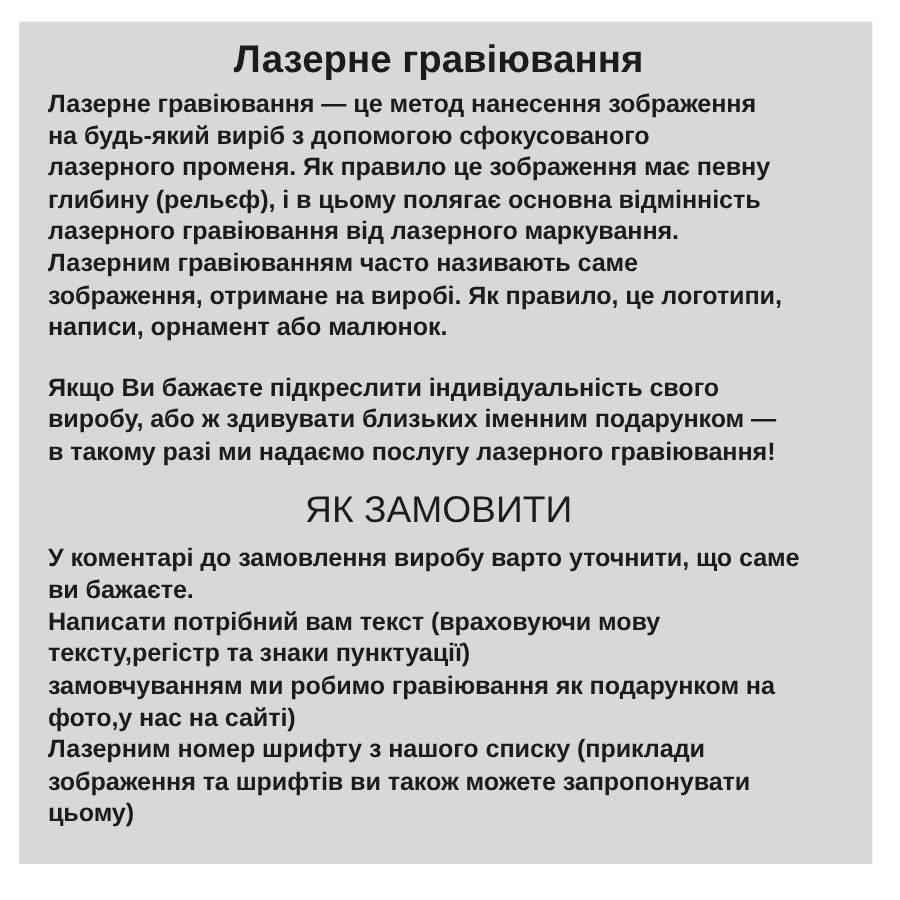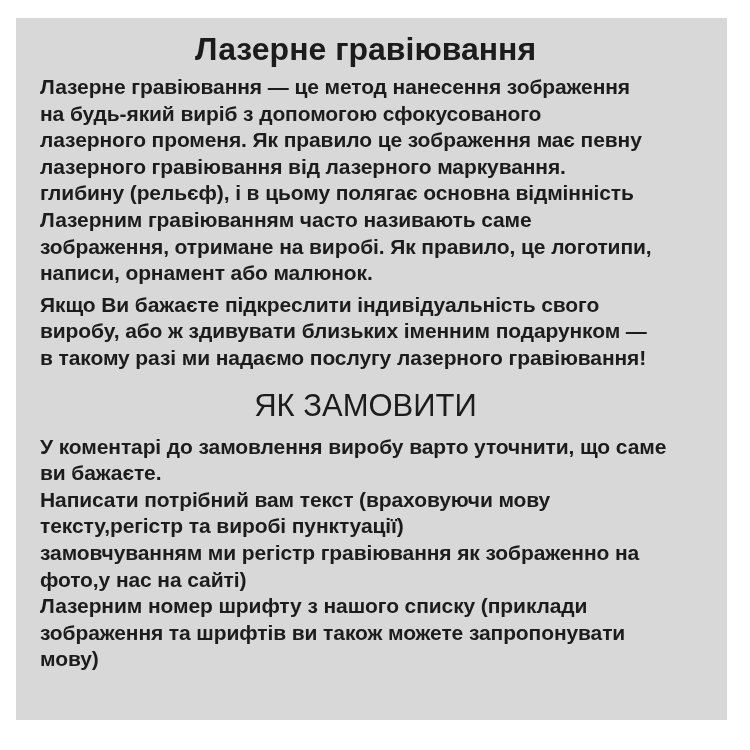--- a/index.html
+++ b/index.html
@@ -38,60 +38,60 @@
     margin: 14px 0 8px 0;
     font-size: 31px;
     line-height: 40px;
     text-align: center;
     font-weight: normal;
   }
   .para {
     margin: 0;
   }
   .para.offer {
-    margin-top: 5px;
+    margin-top: 24px;
   }
   .line {
     font-size: 21px;
     line-height: 26.6px;
     letter-spacing: -0.1px;
     white-space: normal;
   }
 </style>
 </head>
 <body style="--page-bg: #ffffff; --panel-bg: #d8d8d8; --text-color: #1c1c1c;">
 
 <div class="panel">
 
   <h1 class="title">Лазерне гравіювання</h1>
 
   <div class="para">
     <div class="line">Лазерне гравіювання — це метод нанесення зображення</div>
     <div class="line">на будь-який виріб з допомогою сфокусованого</div>
     <div class="line">лазерного променя. Як правило це зображення має певну</div>
+    <div class="line">глибину (рельєф), і в цьому полягає основна відмінність</div>
     <div class="line">лазерного гравіювання від лазерного маркування.</div>
-    <div class="line">глибину (рельєф), і в цьому полягає основна відмінність</div>
     <div class="line">Лазерним гравіюванням часто називають саме</div>
     <div class="line">зображення, отримане на виробі. Як правило, це логотипи,</div>
     <div class="line">написи, орнамент або малюнок.</div>
   </div>
 
   <div class="para offer">
     <div class="line">Якщо Ви бажаєте підкреслити індивідуальність свого</div>
     <div class="line">виробу, або ж здивувати близьких іменним подарунком —</div>
     <div class="line">в такому разі ми надаємо послугу лазерного гравіювання!</div>
   </div>
 
   <h2 class="heading">ЯК ЗАМОВИТИ</h2>
 
   <div class="para">
     <div class="line">У коментарі до замовлення виробу варто уточнити, що саме</div>
     <div class="line">ви бажаєте.</div>
     <div class="line">Написати потрібний вам текст (враховуючи мову</div>
-    <div class="line">тексту,регістр та виробі пунктуації)</div>
-    <div class="line">замовчуванням ми регістр гравіювання як зображенно на</div>
+    <div class="line">тексту,регістр та знаки пунктуації)</div>
+    <div class="line">замовчуванням ми робимо гравіювання як подарунком на</div>
     <div class="line">фото,у нас на сайті)</div>
     <div class="line">Лазерним номер шрифту з нашого списку (приклади</div>
     <div class="line">зображення та шрифтів ви також можете запропонувати</div>
-    <div class="line">мову)</div>
+    <div class="line">цьому)</div>
   </div>
 
 </div>
 
 </body></html>

